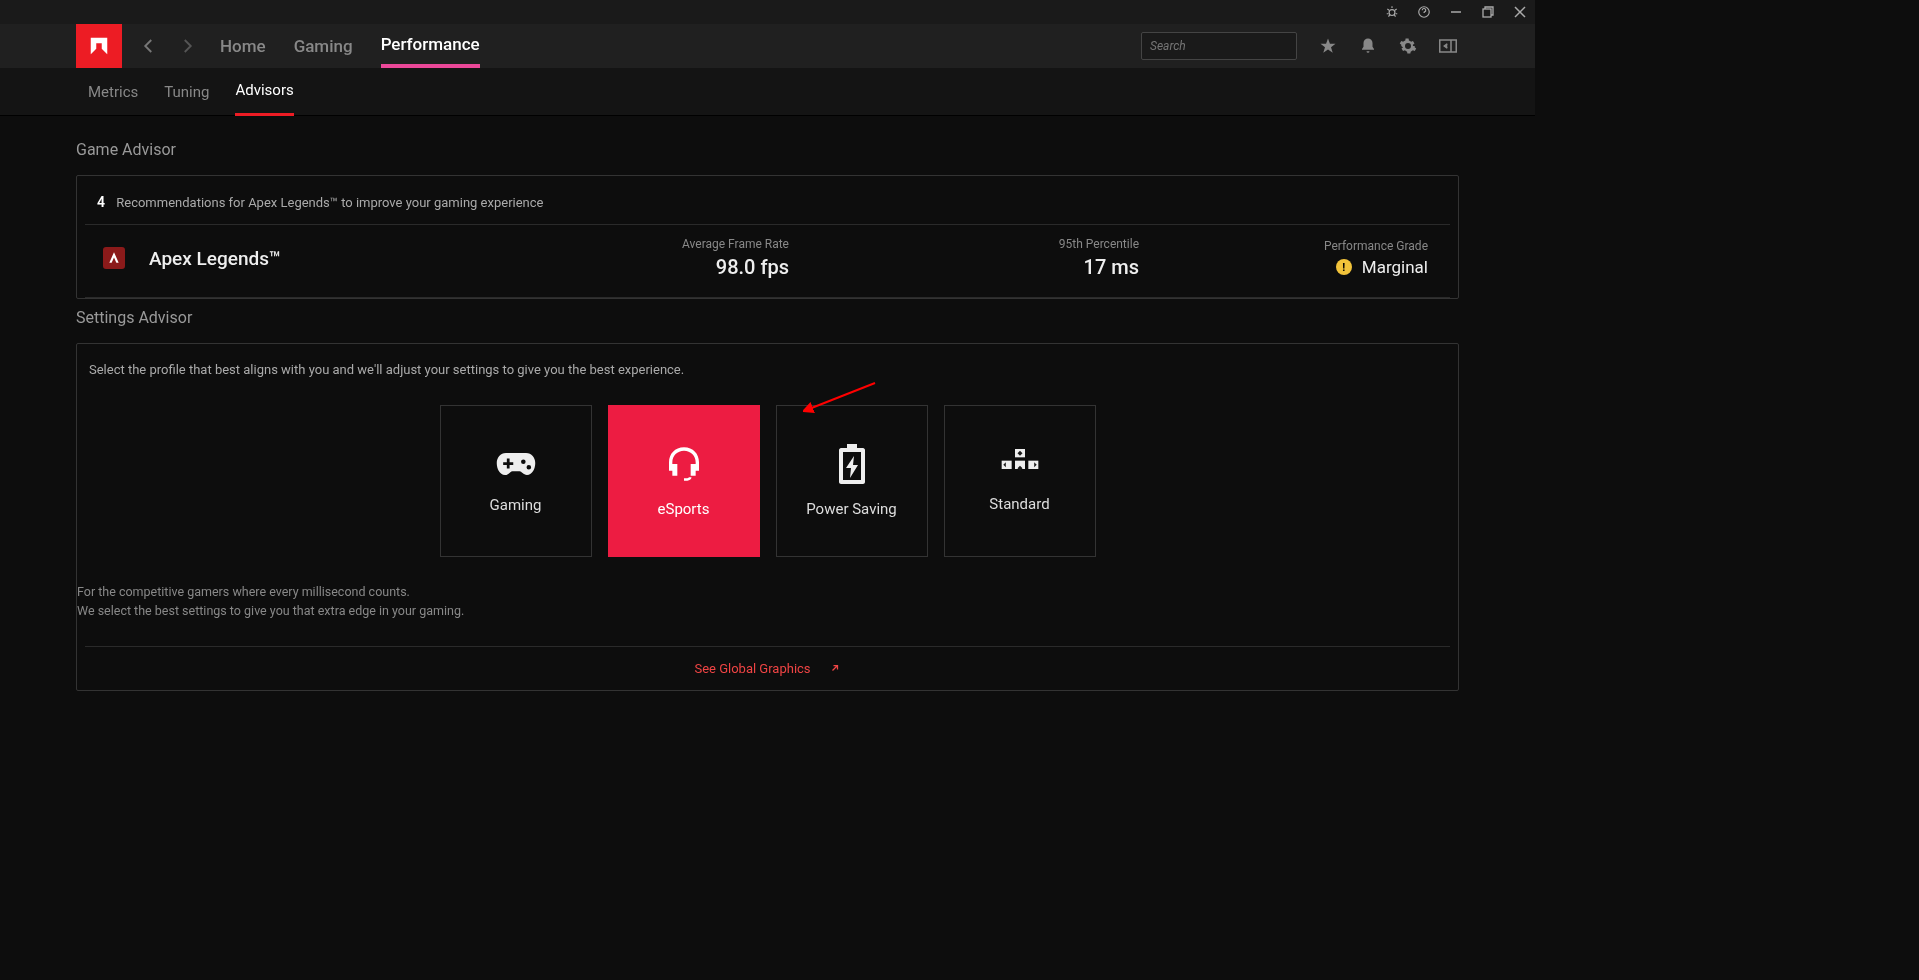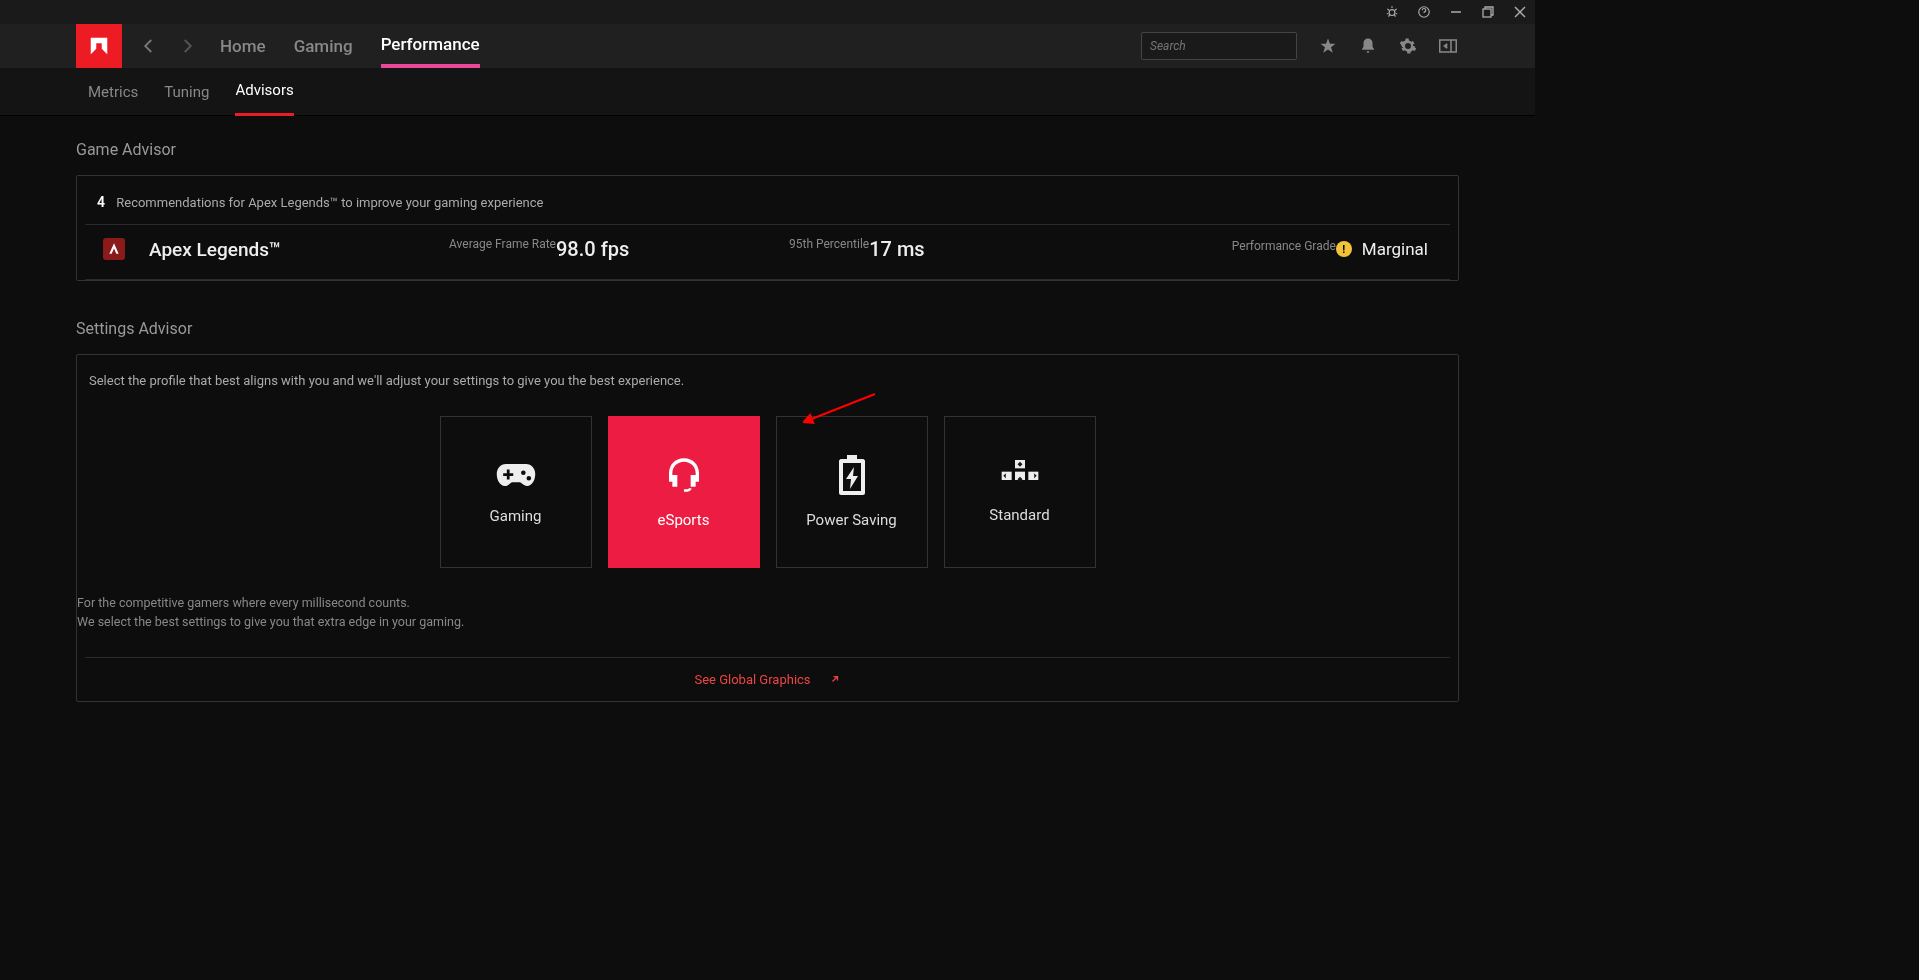--- a/index.html
+++ b/index.html
@@ -19,28 +19,28 @@
 .search-box { width: 156px; height: 28px; background: #1a1a1a; border: 1px solid #444; border-radius: 2px; display: flex; align-items: center; padding: 0 8px; }
 .search-box input { background: transparent; border: none; outline: none; color: #0ea5e9; font-size: 12px; flex: 1; font-style: italic; }
 .top-icon { color: #888; cursor: pointer; display: flex; align-items: center; }
 
 .subtabs { height: 48px; background: #141414; display: flex; align-items: center; padding-left: 88px; gap: 26px; border-bottom: 1px solid #000; }
 .subtab { color: #888; font-size: 15px; cursor: pointer; height: 48px; display: flex; align-items: center; }
 .subtab.active { color: #fff; border-bottom: 3px solid #ed1c24; }
 
 .content { padding: 24px 76px 0 76px; }
 .section-title { color: #999; font-size: 16px; margin-bottom: 16px; }
-.panel { border: 1px solid #333; border-radius: 2px; padding: 0; margin-bottom: 38px; }
+.panel { border: 1px solid #333; border-radius: 2px; padding: 0; margin-bottom: 9px; }
 .recs-line { padding: 18px 12px 14px 12px; font-size: 13px; color: #aaa; border-bottom: 1px solid #2a2a2a; margin: 0 8px; }
 .recs-line .count { color: #fff; font-weight: 600; margin-right: 8px; font-size: 14px; }
 
 .game-row { display: flex; align-items: center; padding: 12px 12px 18px 12px; border-bottom: 1px solid #2a2a2a; margin: 0 8px; }
 .game-badge { width: 22px; height: 22px; background: #8b1a1a; border-radius: 3px; display: flex; align-items: center; justify-content: center; margin-right: 24px; margin-left: 6px; }
 .game-name { color: #eee; font-size: 19px; font-weight: 500; flex: 0 0 300px; }
-.stat { display: flex; flex-direction: row; }
+.stat { display: flex; flex-direction: column; align-items: flex-end; }
 .stat-label { color: #888; font-size: 12px; margin-bottom: 4px; }
 .stat-value { color: #eee; font-size: 20px; font-weight: 500; }
 .stat.afr { margin-left: 0; flex: 0 0 340px; }
 .stat.p95 { flex: 0 0 350px; }
 .stat.grade { margin-left: auto; margin-right: 10px; }
 .grade-row { display: flex; align-items: center; gap: 10px; }
 .warn-icon { width: 16px; height: 16px; background: #f2c33a; border-radius: 50%; display: flex; align-items: center; justify-content: center; color: #000; font-size: 11px; font-weight: 700; }
 
 .expand-row { display: flex; align-items: center; justify-content: center; padding: 14px 0; color: #888; font-size: 13px; gap: 14px; cursor: pointer; }
 

